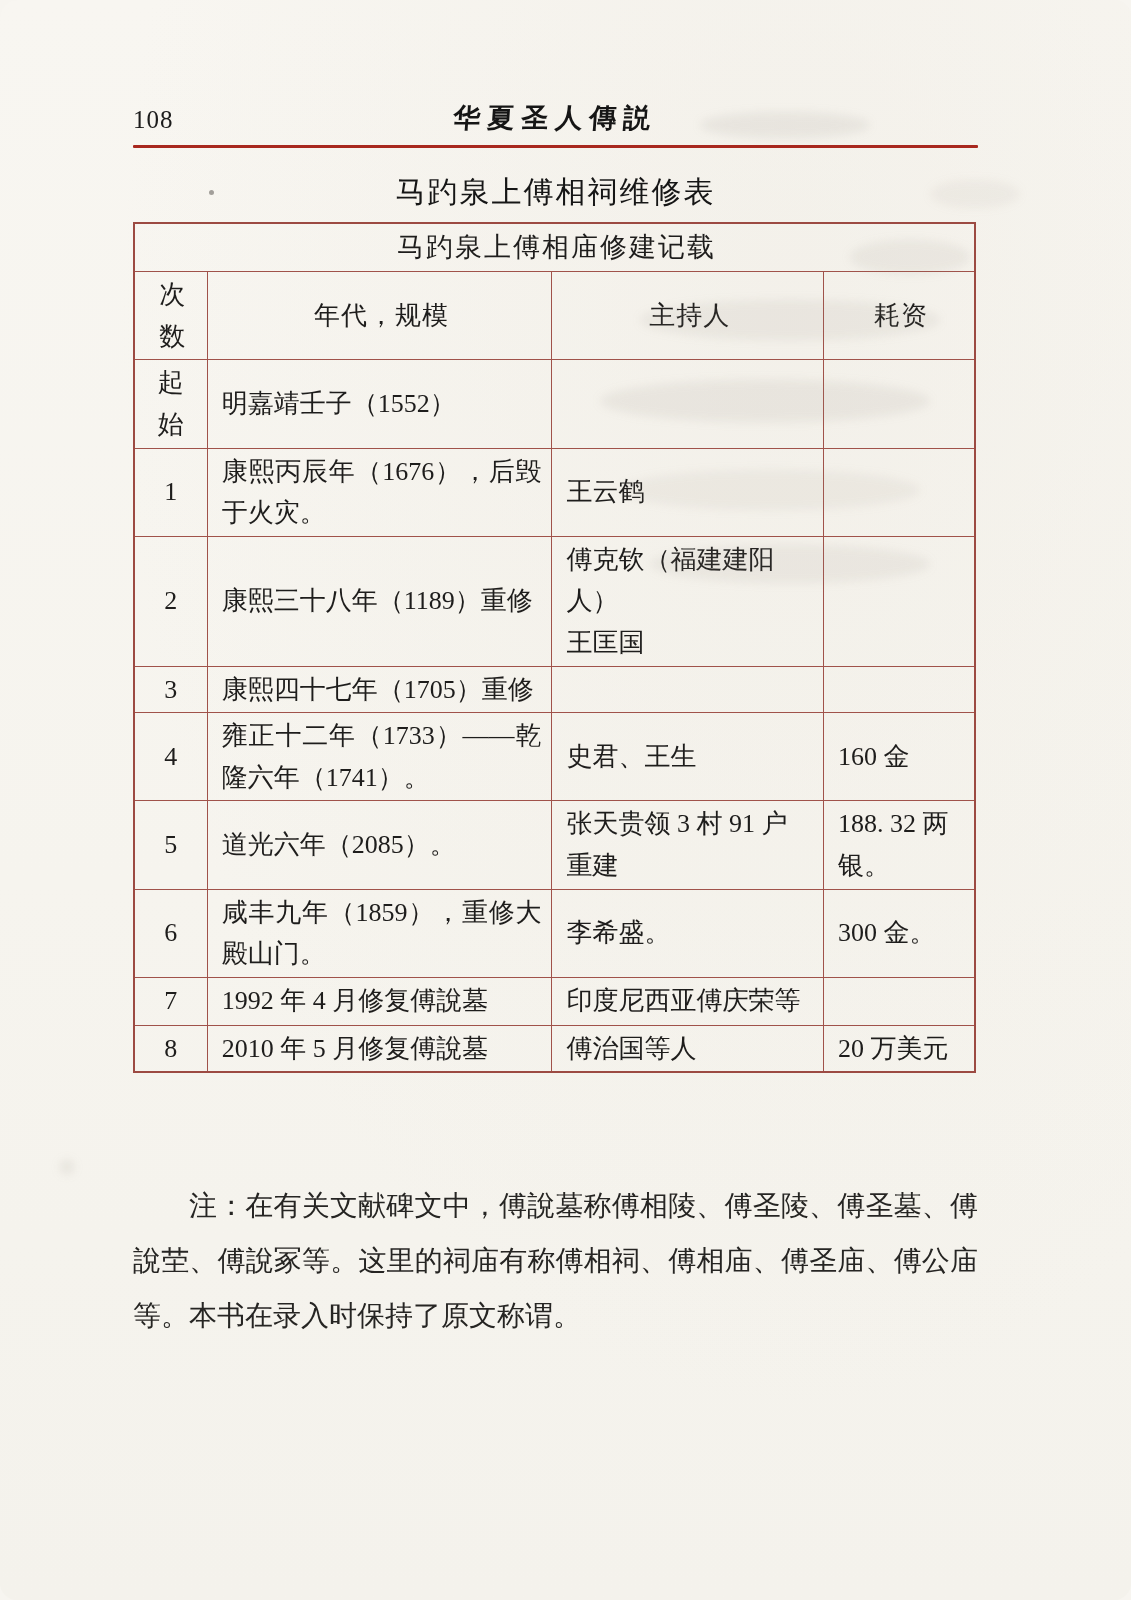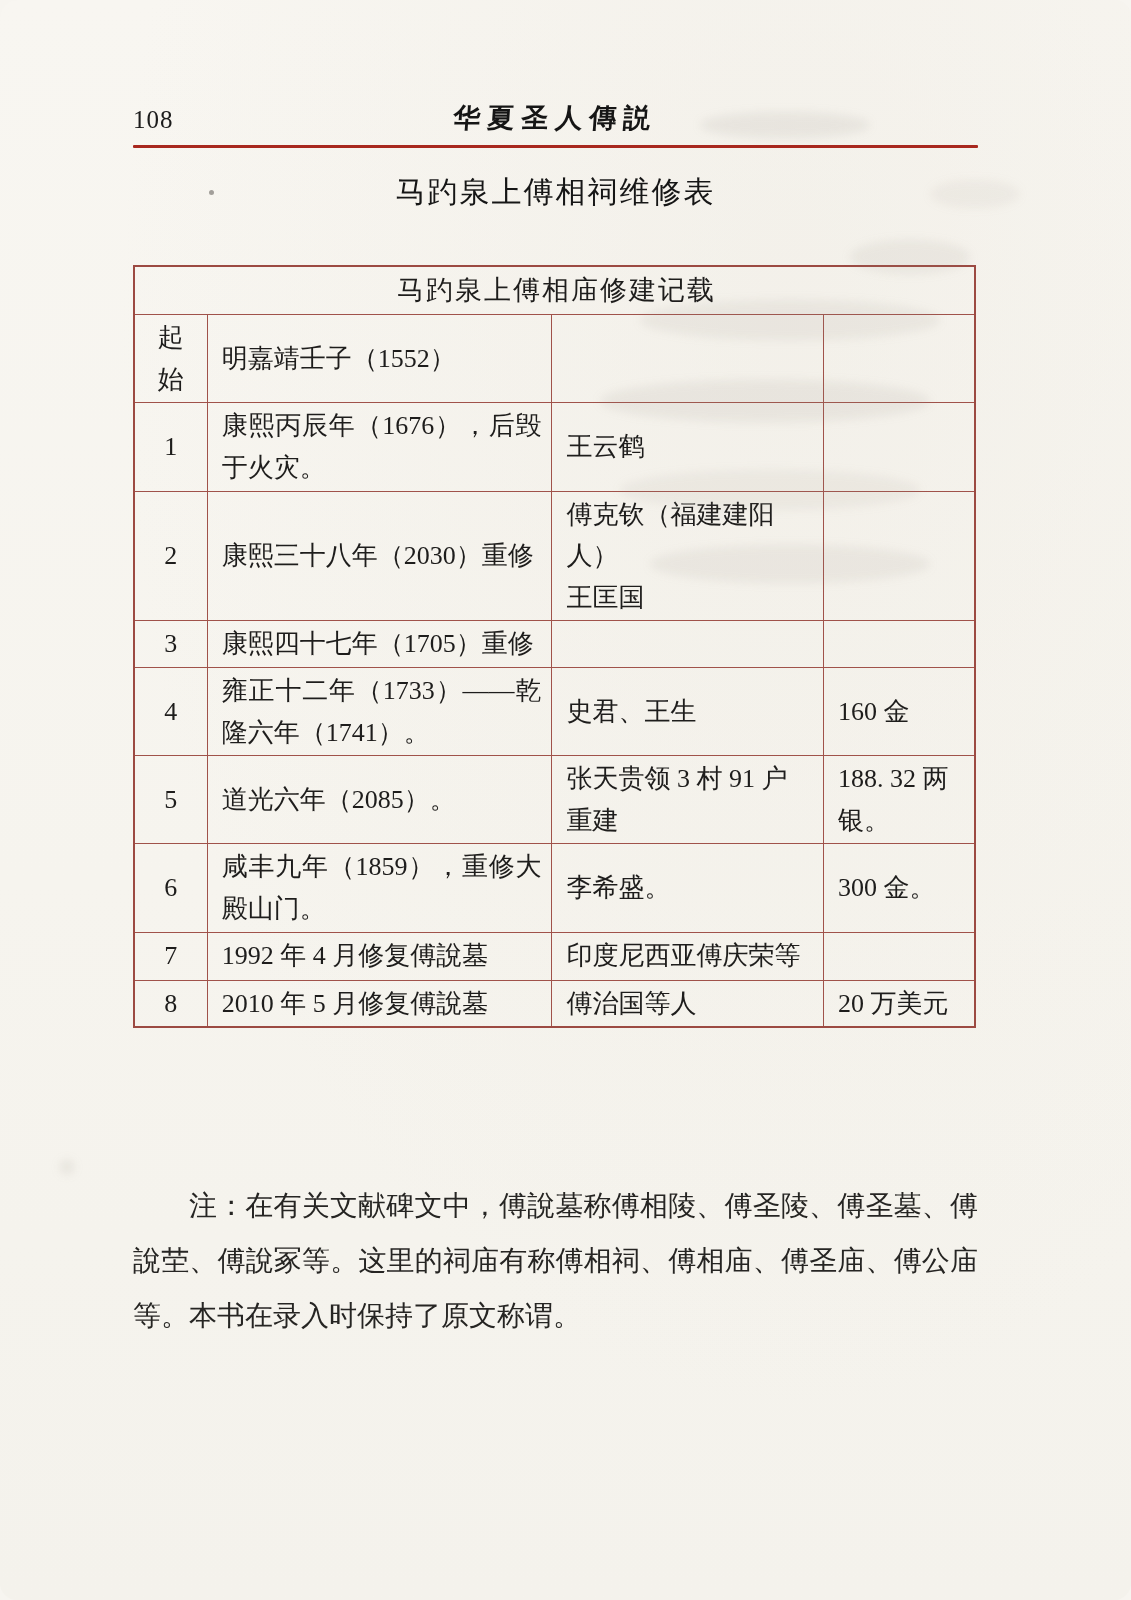--- a/index.html
+++ b/index.html
@@ -46,21 +46,20 @@
     font-family:"Liberation Sans","DejaVu Sans",sans-serif;
     font-weight:normal;font-size:30px;letter-spacing:2px;color:#161616;
   }
 
   
   .reptable{
     position:absolute;left:133px;top:222px;width:843px;
     border-collapse:collapse;
     font-size:26px;color:#1e1d1c;
     table-layout:fixed;
-    margin-top:43px;
   }
   .reptable td{
     border:1px solid #a0524a;
     padding:2px 10px 2px 14px;
     vertical-align:middle;
     line-height:1.6;
   }
   .reptable{border:2px solid #9c4a42;}
   .reptable .c-no{text-align:center;padding:2px 16px;}
   .reptable .c-era{text-align:justify;text-justify:inter-character;}
@@ -121,35 +120,41 @@
     <colgroup>
       <col style="width:8.7%">
       <col style="width:41.0%">
       <col style="width:32.3%">
       <col style="width:18.0%">
     </colgroup>
     <tbody>
       <tr class="span-h h-span">
         <td colspan="4">马趵泉上傅相庙修建记载</td>
       </tr>
+      <tr class="head-r h-head">
+        <td>次数</td>
+        <td>年代，规模</td>
+        <td>主持人</td>
+        <td>耗资</td>
+      </tr>
       <tr class="h-start">
         <td class="c-no">起始</td>
         <td class="c-era">明嘉靖壬子（1552）</td>
         <td class="c-host"></td>
         <td class="c-cost"></td>
       </tr>
       <tr class="h-r1">
         <td class="c-no">1</td>
         <td class="c-era">康熙丙辰年（1676），后毁于火灾。</td>
         <td class="c-host">王云鹤</td>
         <td class="c-cost"></td>
       </tr>
       <tr class="h-r2">
         <td class="c-no">2</td>
-        <td class="c-era">康熙三十八年（2030）重修</td>
+        <td class="c-era">康熙三十八年（1189）重修</td>
         <td class="c-host">傅克钦（福建建阳人）
 王匡国</td>
         <td class="c-cost"></td>
       </tr>
       <tr class="h-r3">
         <td class="c-no">3</td>
         <td class="c-era">康熙四十七年（1705）重修</td>
         <td class="c-host"></td>
         <td class="c-cost"></td>
       </tr>

